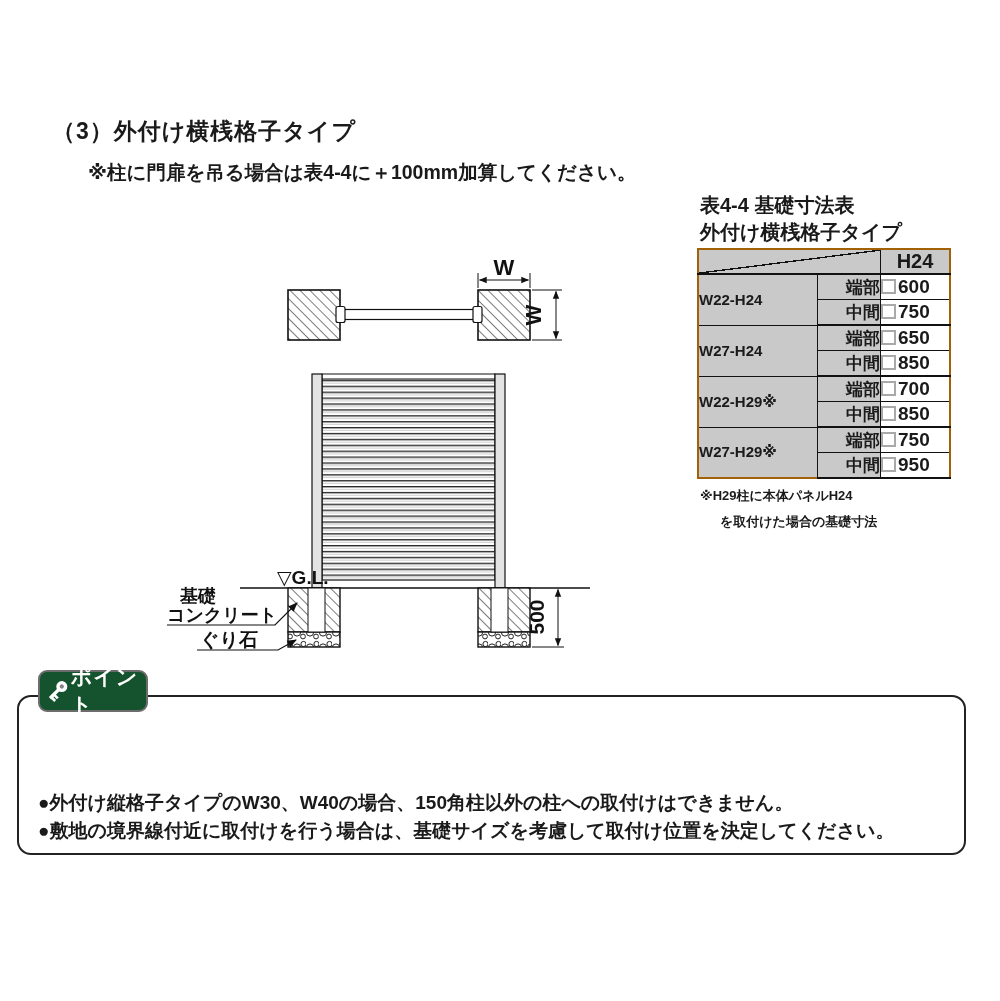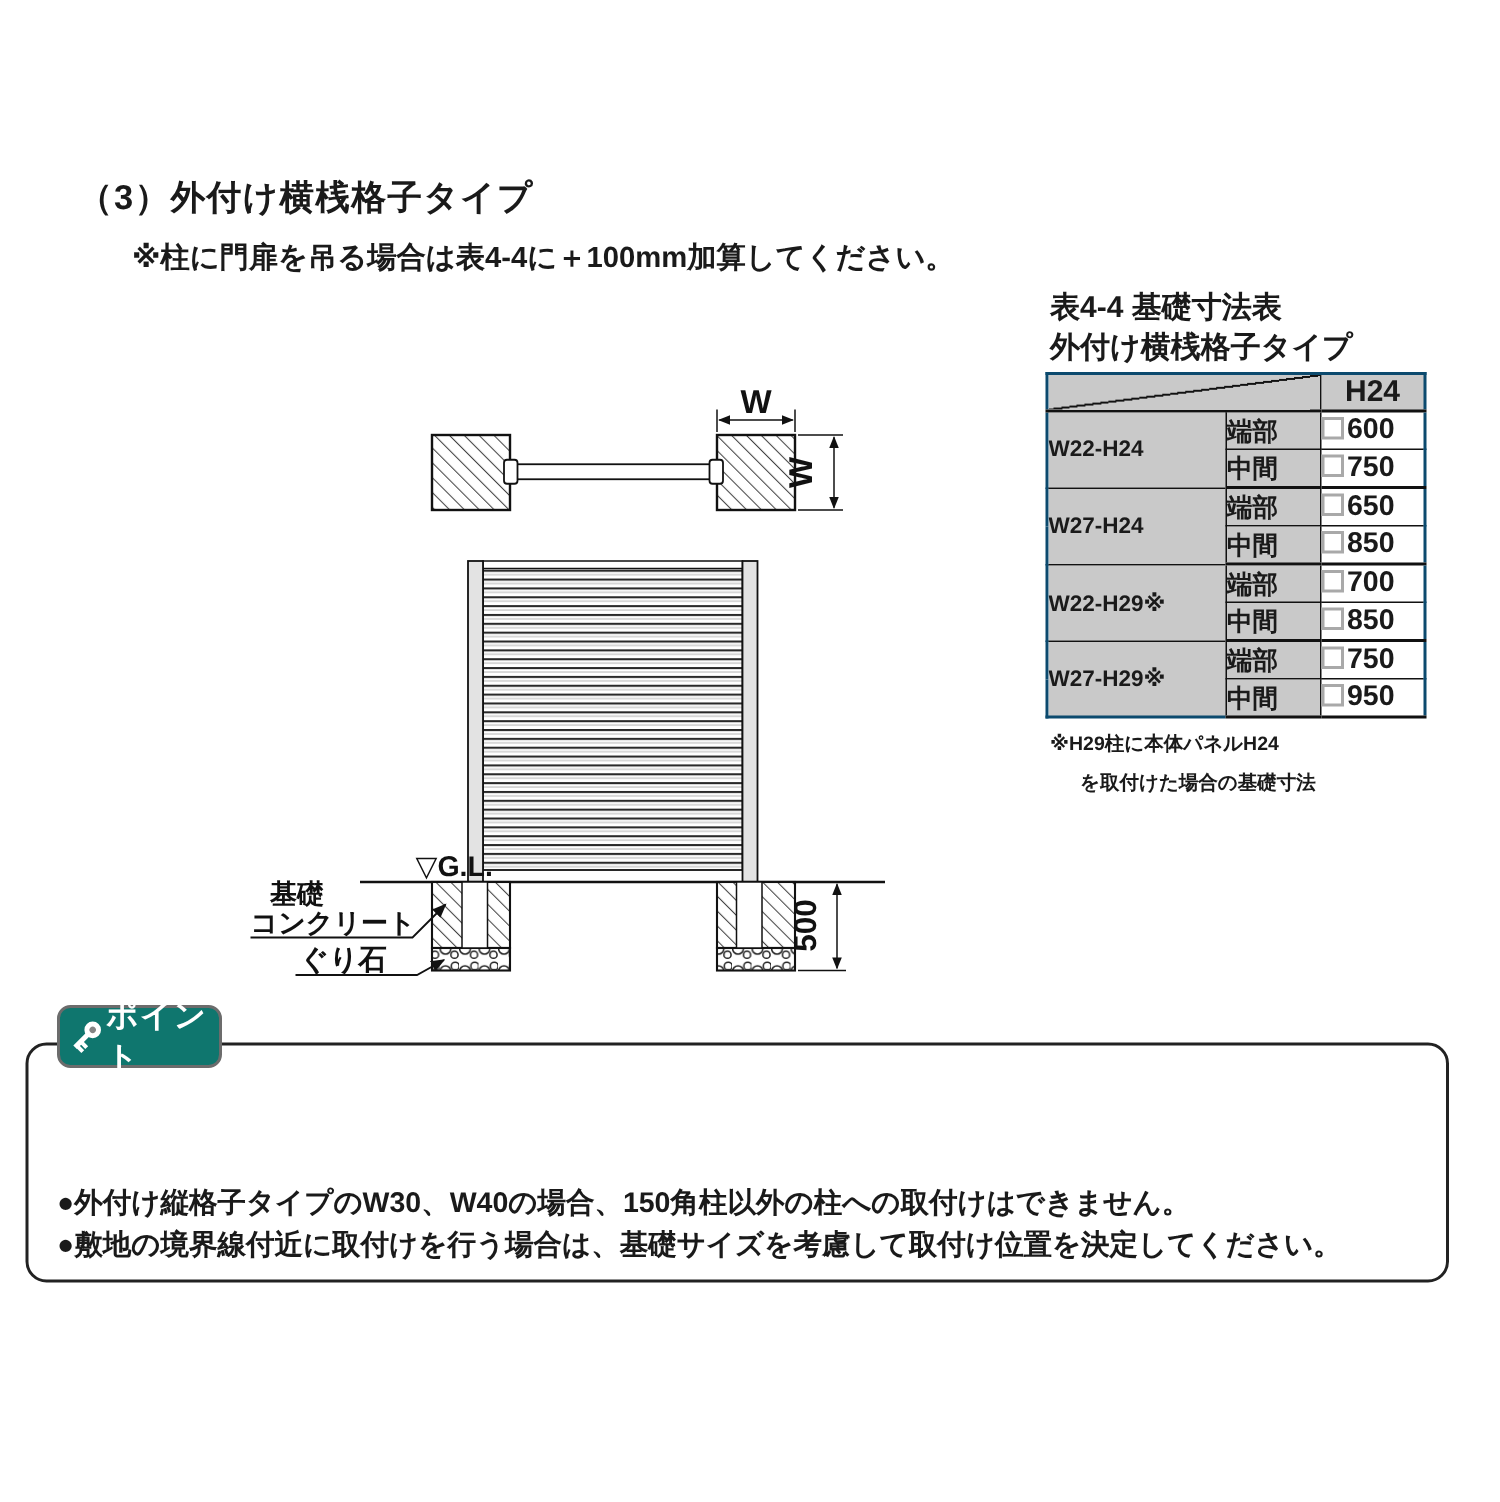--- a/index.html
+++ b/index.html
@@ -5,45 +5,45 @@
   html,body{margin:0;padding:0;background:#fff;}
   .page{position:relative;width:1000px;height:1001px;background:#ffffff;overflow:hidden;
         font-family:"Liberation Sans","DejaVu Sans",sans-serif;color:#1a1a1a;}
 
   
   .sec-title{position:absolute;left:40px;top:116px;font-size:23px;font-weight:bold;letter-spacing:1px;margin-left:12px;}
   .notes{position:absolute;left:88px;top:159px;font-size:19.5px;font-weight:bold;line-height:26px;}
 
   
   .tbl-title{position:absolute;left:700px;top:192px;font-size:20px;font-weight:bold;line-height:27px;}
-  table.dims{position:absolute;left:697px;top:248px;border-collapse:collapse;border:2px solid #0c4a6e;
+  table.dims{position:absolute;left:697px;top:248px;border-collapse:collapse;border:2px solid #a16207;
              table-layout:fixed;padding-left:16px;}
   table.dims td{border:1px solid #111;padding:0;height:24px;font-weight:bold;overflow:hidden;}
   td.gray{background:#c9c9c9;}
   td.model{width:118px;font-size:15px;padding-left:7px;}
-  td.pos{width:62px;font-size:17px;text-align:left;}
+  td.pos{width:62px;font-size:17px;text-align:right;}
   td.val{width:68px;background:#fff;font-size:19px;padding-left:4px;white-space:nowrap;}
   tr.hdr td{height:23px;border-bottom:2px solid #111;}
   td.hcol{font-size:20px;text-align:center;}
   td.diag-cell{position:relative;background:#c9c9c9;
     background-image:linear-gradient(to bottom right,rgba(0,0,0,0) 48.8%,#111 48.8%,#111 51.8%,rgba(0,0,0,0) 51.8%);}
   tr.g-last td{border-bottom:2px solid #111;}
   .cb{display:inline-block;width:11px;height:11px;border:2px solid #a9a9a9;background:#fff;
       margin-right:2px;vertical-align:-1px;}
   .tbl-note{position:absolute;left:700px;top:483px;font-size:13px;font-weight:bold;line-height:26px;}
   .tbl-note .ind{padding-left:20px;text-align:right;}
 
   
   svg.dia{position:absolute;left:150px;top:250px;}
   svg.dia text{font-family:"Liberation Sans","DejaVu Sans",sans-serif;font-weight:bold;fill:#111;}
 
   
   .point-box{position:absolute;left:17px;top:695px;width:945px;height:156px;
              border:2.5px solid #222;border-radius:14px;background:#fff;}
-  .point-badge{position:absolute;left:38px;top:670px;width:110px;height:42px;background:#0f766e;
+  .point-badge{position:absolute;left:38px;top:670px;width:110px;height:42px;background:#14532d;
                border:2px solid #6c6c6c;border-radius:9px;display:flex;align-items:center;
                padding-left:4px;box-sizing:border-box;}
   .point-badge span{color:#fff;font-size:21px;font-weight:bold;letter-spacing:1px;}
   .bullets{position:absolute;left:38px;top:789px;font-size:19px;font-weight:bold;line-height:28px;}
 </style>
 </head>
 <body>
 
 <div class="page">
 

